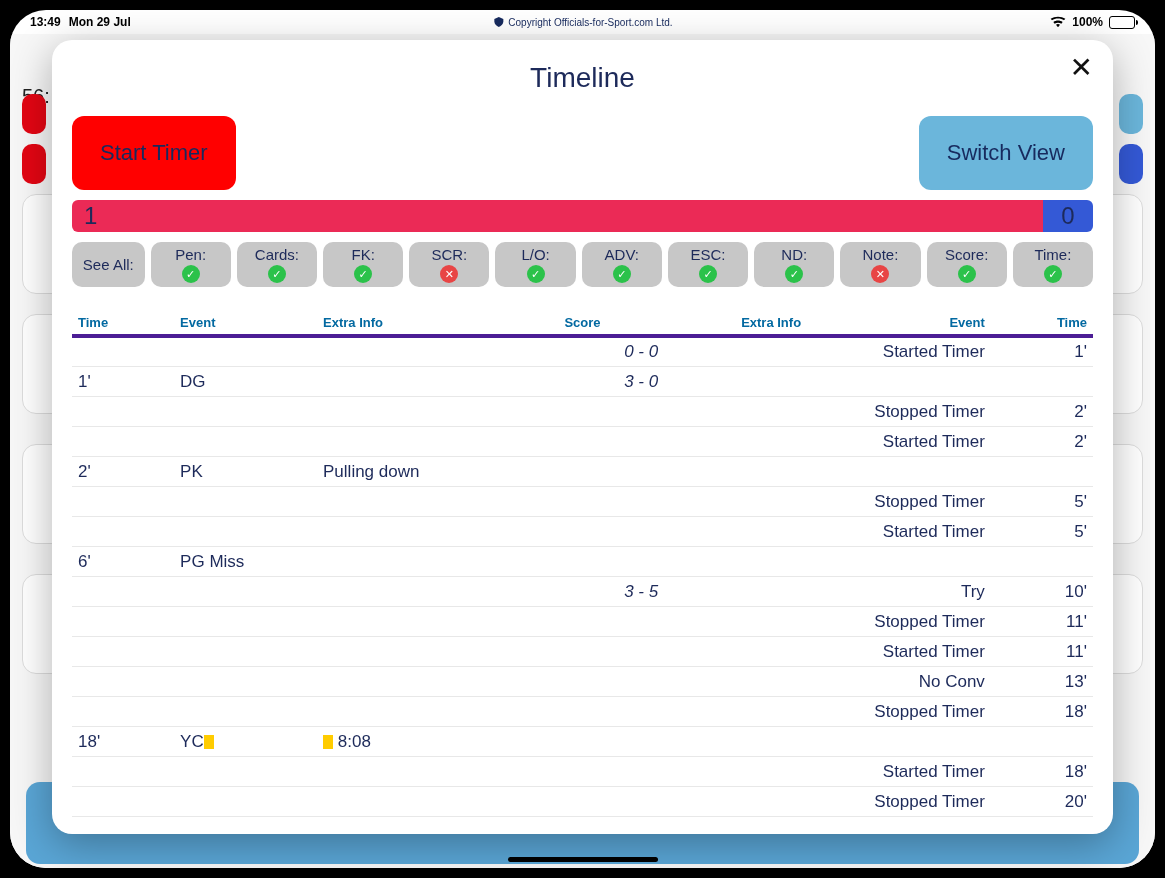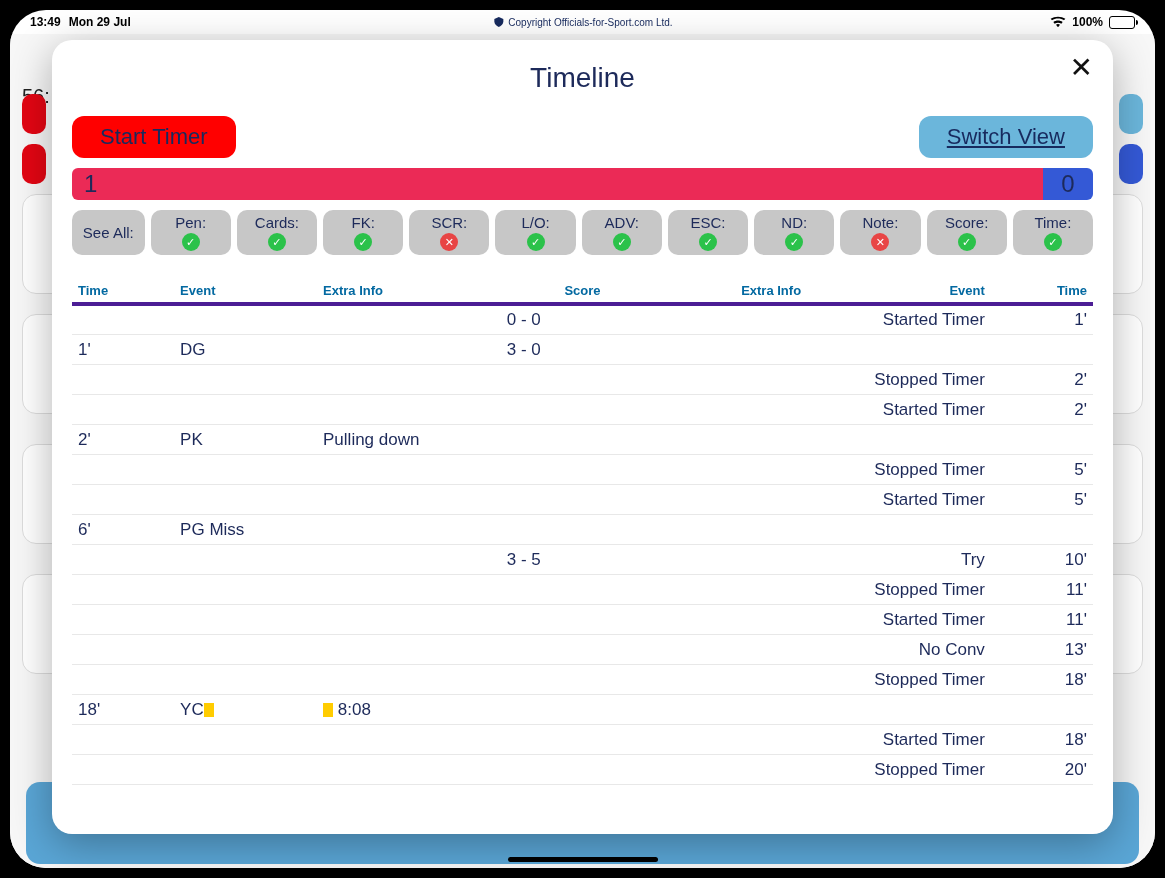--- a/index.html
+++ b/index.html
@@ -77,22 +77,22 @@
       border-radius: 20px;
       box-shadow: 0 10px 40px rgba(0,0,0,0.3);
       z-index: 50;
       padding: 16px 20px;
       display: flex;
       flex-direction: column;
     }
     .close-x { position:absolute; top:14px; right:20px; font-size:28px; font-weight:300; color:#111; cursor:pointer; line-height:1;}
     .modal-title { text-align:center; font-size:28px; color:#1d2a5a; font-weight:400; margin-top:6px; margin-bottom:22px;}
     .top-buttons { display:flex; justify-content:space-between; margin-bottom:10px;}
-    .btn-start { background:#ff0000; color:#172a5e; font-size:22px; padding:8px 28px; border:none; border-radius:12px; cursor:pointer;}
-    .btn-switch { background:#6bb6db; color:#172a5e; font-size:22px; padding:8px 28px; border:none; border-radius:12px; cursor:pointer;text-decoration:underline;}
+    .btn-start { background:#ff0000; color:#172a5e; font-size:22px; padding:24px 28px; border:none; border-radius:12px; cursor:pointer;}
+    .btn-switch { background:#6bb6db; color:#172a5e; font-size:22px; padding:8px 28px; border:none; border-radius:12px; cursor:pointer;}
 
     .score-row { display:flex; align-items:center; justify-content:center; gap:16px; margin-bottom:12px;}
     .team-label { color:#1d2a5a; font-size:20px; display:flex; align-items:center; gap:6px;}
     .yellow-square { width:12px; height:18px; background:#ffcc00; display:inline-block;}
     .score-box { background:#c2b6e8; color:#1d2a5a; font-size:34px; font-weight:700; padding:6px 40px; border-radius:12px;}
 
     .period-bar { display:flex; height:32px; border-radius:6px; overflow:hidden; margin-bottom:10px;}
     .period-red { background:#eb2a56; flex:1; display:flex; align-items:center; padding-left:12px; color:#1d2a5a; font-size:24px; font-weight:400;}
     .period-blue { background:#3459d6; width:50px; display:flex; align-items:center; justify-content:center; color:#1d2a5a; font-size:24px;}
 
@@ -103,21 +103,21 @@
     .check-circle { width:18px; height:18px; border-radius:50%; display:inline-flex; align-items:center; justify-content:center; font-size:11px; color:#fff;}
     .check-green { background:#2bc24a;}
     .check-red { background:#e84545;}
 
     .table-wrap { flex:1; overflow-y:auto;}
     .tl-table { width:100%; border-collapse:collapse;}
     .tl-table th { text-align:left; font-size:13px; color:#0369a1; font-weight:600; padding:4px 6px; border-bottom:4px solid #4c1d95;}
     .tl-table th.center { text-align:center;margin-top:45px;}
     .tl-table th.right { text-align:right;}
     .tl-table td { font-size:17px; color:#1d2a5a; padding:4px 6px; border-bottom:1px solid #e8e8e8; height:30px;}
-    .tl-table td.center { text-align:left;}
+    .tl-table td.center { text-align:right;font-style:italic;}
     .tl-table td.right { text-align:right;}
     .yc-badge { width:10px; height:14px; background:#ffcc00; display:inline-block; vertical-align:middle;}
   </style>
 </head>
 <body>
 
 <div class="ipad-frame">
   <div class="status-bar">
     <div class="status-left">
       <span>13:49</span>

